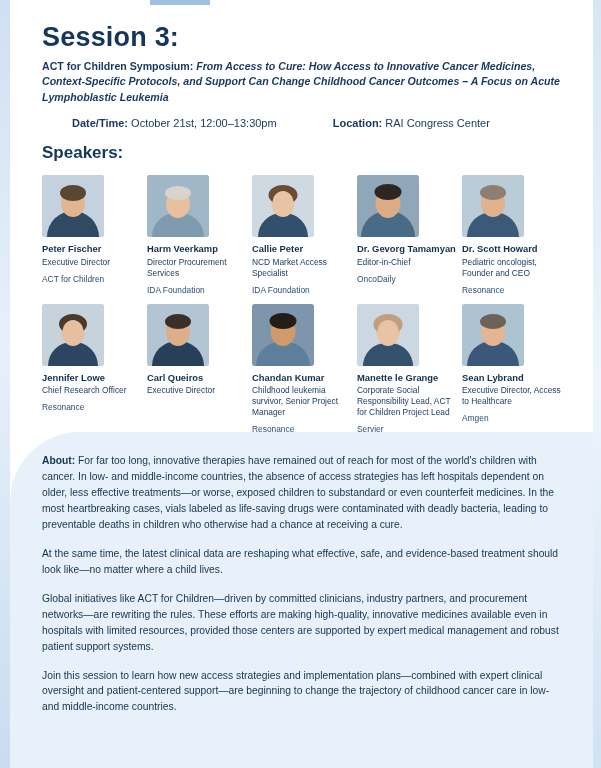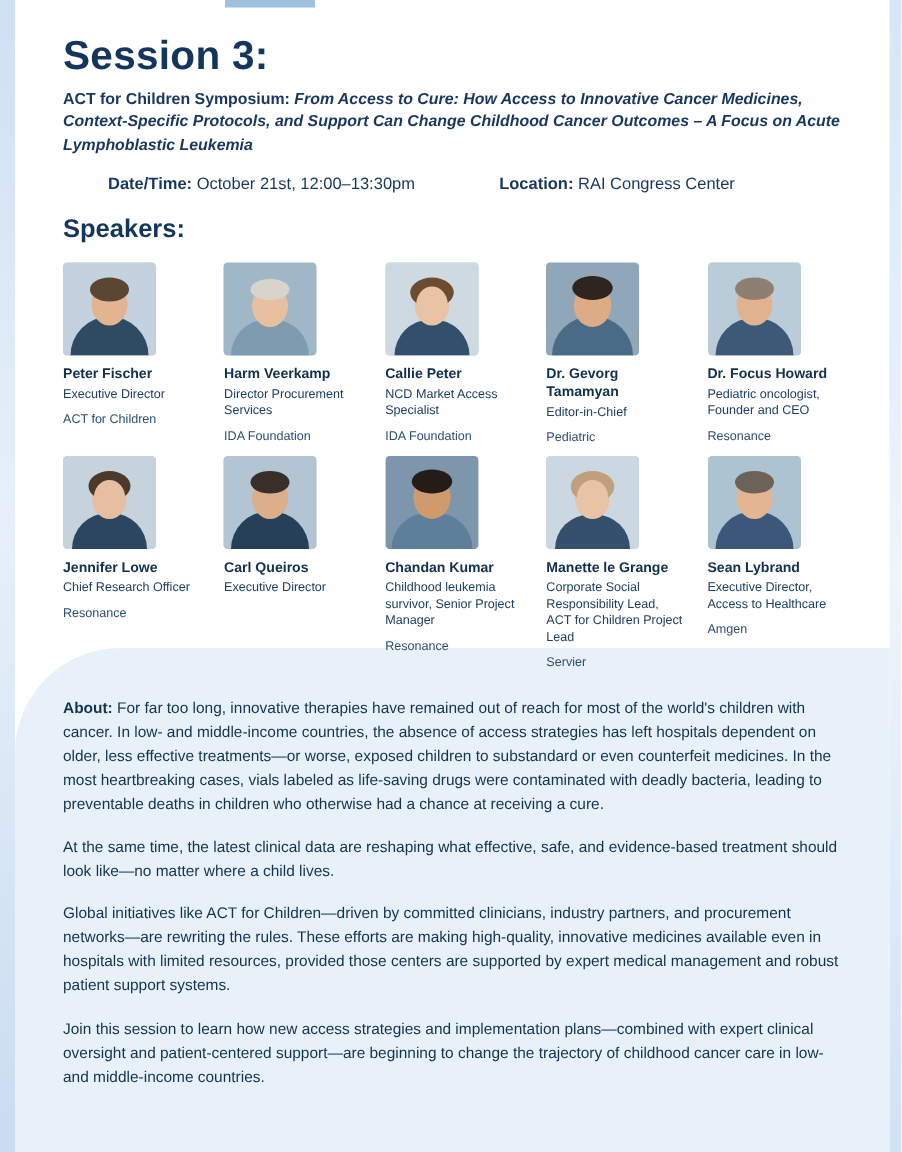--- a/index.html
+++ b/index.html
@@ -86,21 +86,21 @@
   }
   .meta-gap { display:inline-block; width: 20px; }
   h2.speakers-head {
     font-size: 17px;
     font-weight: bold;
     color: #14365c;
     margin: 0 0 12px 0;
   }
   .speaker-row {
     display: flex;
-    gap: 12px;
+    gap: 0px;
     margin-bottom: 8px;
   }
   .speaker {
     width: 107px;
     margin-right: 4px;
   }
   .photo {
     width: 62px;
     height: 62px;
     border-radius: 3px;
@@ -226,31 +226,31 @@
 
       <div class="speaker">
         <div class="photo">
           <div class="bg" style="background:#8fa7b8"></div>
           <div class="body" style="bottom:0;width:54px;height:26px;background:#4a6b86"></div>
           <div class="head" style="top:14px;width:25px;height:29px;background:#dcac86"></div>
           <div class="head" style="top:9px;width:27px;height:16px;background:#2e2520"></div>
         </div>
         <div class="sp-name">Dr. Gevorg Tamamyan</div>
         <div class="sp-role">Editor-in-Chief</div>
-        <div class="sp-org">Pediatric</div>
+        <div class="sp-org">OncoDaily</div>
       </div>
 
       <div class="speaker">
         <div class="photo">
           <div class="bg" style="background:#b9ccd8"></div>
           <div class="body" style="bottom:0;width:52px;height:25px;background:#3c5a77"></div>
           <div class="head" style="top:14px;width:24px;height:28px;background:#e0b28d"></div>
           <div class="head" style="top:10px;width:26px;height:15px;background:#8e7f72"></div>
         </div>
-        <div class="sp-name">Dr. Focus Howard</div>
+        <div class="sp-name">Dr. Scott Howard</div>
         <div class="sp-role">Pediatric oncologist, Founder and CEO</div>
         <div class="sp-org">Resonance</div>
       </div>
 
     </div>
 
     <div class="speaker-row">
 
       <div class="speaker">
         <div class="photo">

